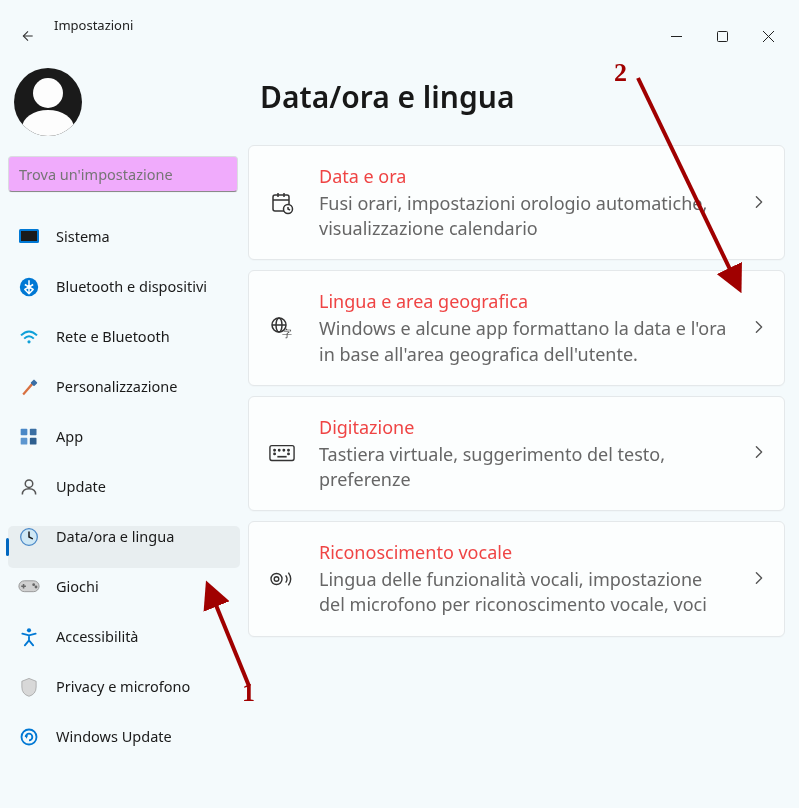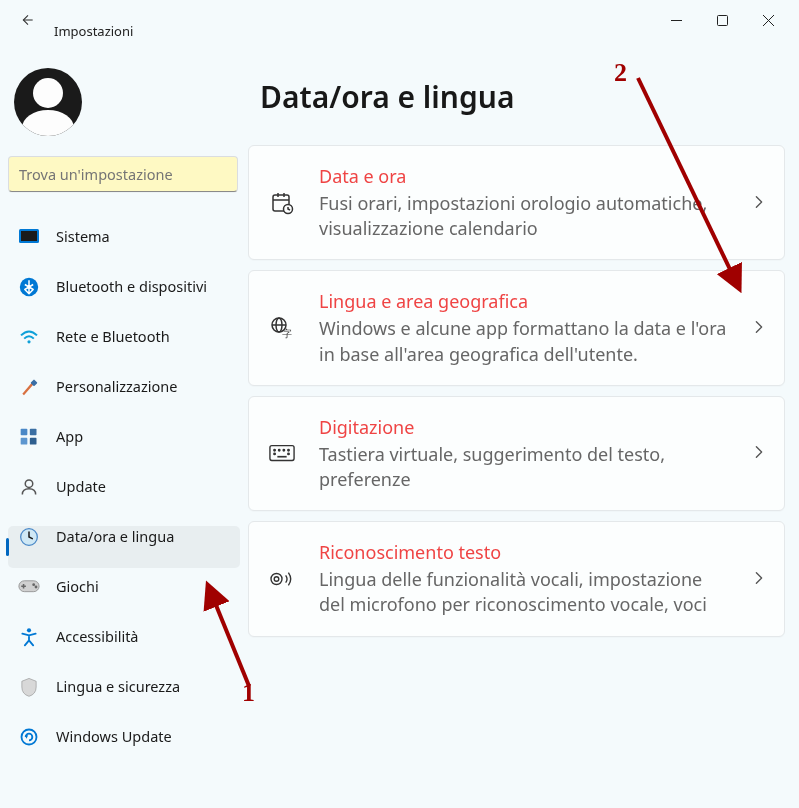--- a/index.html
+++ b/index.html
@@ -1,36 +1,36 @@
 <!DOCTYPE html>
 <html><head>
 <meta charset="utf-8">
 <style>
   * { margin: 0; padding: 0; box-sizing: border-box; font-family: "Segoe UI", -apple-system, system-ui, sans-serif; }
   body { width: 799px; height: 808px; background: #f4fafc; overflow: hidden; position: relative; }
 
   
-  .titlebar { height: 48px; display: flex; align-items: flex-end; padding: 8px 8px; }
+  .titlebar { height: 48px; display: flex; align-items: flex-start; padding: 16px 8px; }
   .back-btn { width: 40px; height: 40px; display: flex; align-items: center; justify-content: center; color: #333; }
   .win-title { font-size: 13px; color: #222; margin-left: 6px; }
   .win-controls { margin-left: auto; display: flex; }
   .win-ctrl { width: 46px; height: 40px; display: flex; align-items: center; justify-content: center; color: #222; }
 
   
   .content { display: flex; height: calc(100% - 48px); }
   .sidebar { width: 248px; padding: 8px 0 8px 8px; }
   .main { flex: 1; padding: 16px 14px 0 0; }
 
   
   .avatar { width: 68px; height: 68px; border-radius: 50%; background: #1a1a1a; margin: 12px 0 20px 6px; position: relative; overflow: hidden; }
   .avatar::before { content: ""; position: absolute; top: 10px; left: 50%; transform: translateX(-50%); width: 30px; height: 30px; border-radius: 50%; background: #fdfdfd; }
   .avatar::after { content: ""; position: absolute; bottom: -10px; left: 50%; transform: translateX(-50%); width: 52px; height: 36px; border-radius: 50% 50% 0 0; background: #fdfdfd; }
 
   
-  .searchbox { margin: 0 10px 20px 0; height: 36px; background: #fef9c3; border: 1px solid #dadde0; border-radius: 4px; display: flex; align-items: center; padding: 0 10px; box-shadow: 0 1px 1px rgba(0,0,0,0.03); border-bottom: 1.5px solid #8a8a8a; }
+  .searchbox { margin: 0 10px 20px 0; height: 36px; background: #f0abfc; border: 1px solid #dadde0; border-radius: 4px; display: flex; align-items: center; padding: 0 10px; box-shadow: 0 1px 1px rgba(0,0,0,0.03); border-bottom: 1.5px solid #8a8a8a; }
   .searchbox input { border: none; outline: none; flex: 1; font-size: 14.5px; color: #555; background: transparent; }
   .searchbox svg { color: #555; }
 
   
   .nav { display: flex; flex-direction: column; gap: 2px; padding-top: 14px; }
   .nav-item { height: 42px; display: flex; padding: 0 10px 0 10px; border-radius: 5px; font-size: 14.5px; color: #1a1a1a; cursor: pointer; position: relative; gap: 16px; margin-right: 8px; margin-bottom: 6px; }
   .nav-item .nav-icon { width: 22px; height: 22px; display: flex; align-items: center; justify-content: center; flex-shrink: 0; }
   .nav-item.active { background: #e8eef0; }
   .nav-item.active::before { content: ""; position: absolute; left: -2px; top: 12px; width: 3px; height: 18px; background: #0067c0; border-radius: 2px; }
 
@@ -179,21 +179,21 @@
             </svg>
           </span>
           <span>Accessibilità</span>
         </div>
         <div class="nav-item">
           <span class="nav-icon">
             <svg width="18" height="20" viewBox="0 0 24 28">
               <path d="M12 2 L22 6 V14 Q22 24 12 27 Q2 24 2 14 V6 Z" fill="#d8d8d8" stroke="#999" stroke-width="1"></path>
             </svg>
           </span>
-          <span>Lingua e sicurezza</span>
+          <span>Privacy e microfono</span>
         </div>
         <div class="nav-item">
           <span class="nav-icon">
             <svg width="20" height="20" viewBox="0 0 24 24">
               <circle cx="12" cy="12" r="9" fill="none" stroke="#0078d4" stroke-width="2.2"></circle>
               <path d="M8 12 A4 4 0 1 1 12 16" fill="none" stroke="#0078d4" stroke-width="2.2"></path>
               <polygon points="7,10 11,10 9,14" fill="#0078d4"></polygon>
             </svg>
           </span>
           <span>Windows Update</span>
@@ -264,21 +264,21 @@
         <div class="card">
           <div class="card-icon">
             <svg width="26" height="22" viewBox="0 0 28 24" fill="none" stroke="#333" stroke-width="1.5">
               <circle cx="8" cy="12" r="6"></circle>
               <circle cx="8" cy="12" r="2.5"></circle>
               <path d="M18 8 Q21 12 18 16"></path>
               <path d="M21 5 Q26 12 21 19"></path>
             </svg>
           </div>
           <div class="card-body">
-            <div class="card-title">Riconoscimento testo</div>
+            <div class="card-title">Riconoscimento vocale</div>
             <div class="card-desc">Lingua delle funzionalità vocali, impostazione del microfono per riconoscimento vocale, voci</div>
           </div>
           <div class="card-chevron"><svg width="10" height="14" viewBox="0 0 10 16" fill="none">
               <path d="M2 2 L8 8 L2 14" stroke="#555" stroke-width="1.6" stroke-linecap="round" stroke-linejoin="round"></path>
             </svg></div>
         </div>
       </div>
   </div>
 
 </div>

